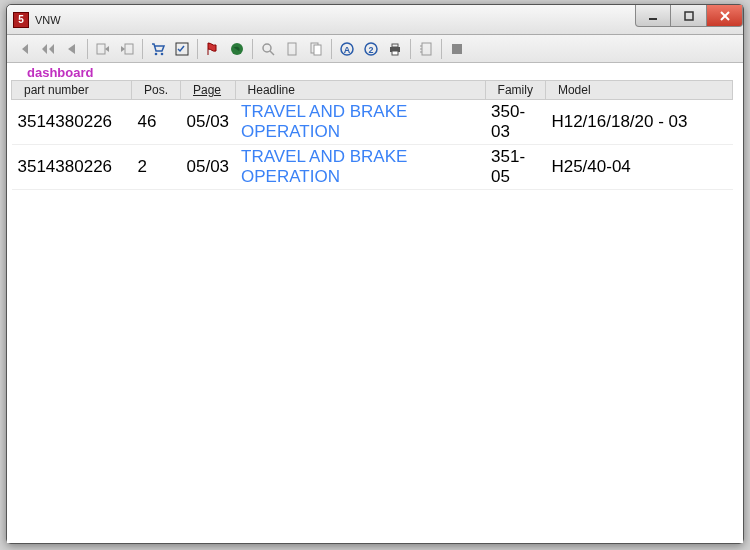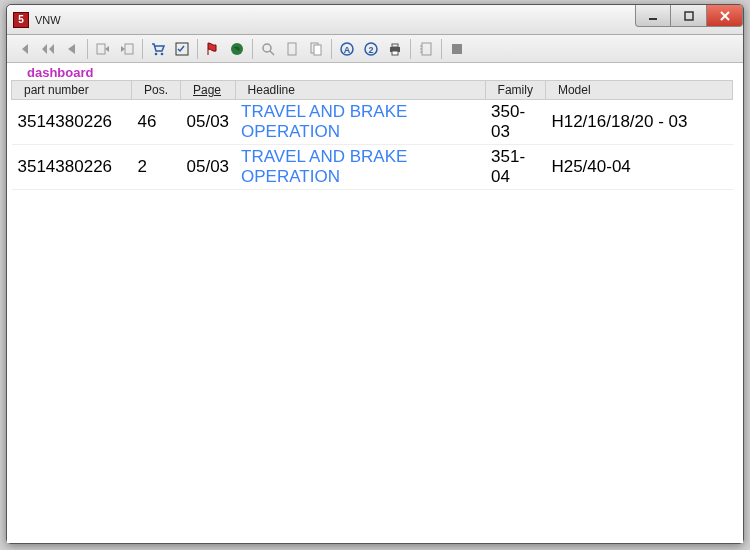--- a/index.html
+++ b/index.html
@@ -277,20 +277,20 @@
           <td>05/03</td>
           <td class="link">TRAVEL AND BRAKE OPERATION</td>
           <td>350-03</td>
           <td>H12/16/18/20 - 03</td>
         </tr>
         <tr>
           <td>3514380226</td>
           <td>2</td>
           <td>05/03</td>
           <td class="link">TRAVEL AND BRAKE OPERATION</td>
-          <td>351-04</td>
+          <td>351-05</td>
           <td>H25/40-04</td>
         </tr>
       </tbody>
     </table>
   </div>
 
 </div>
 
 </body></html>

